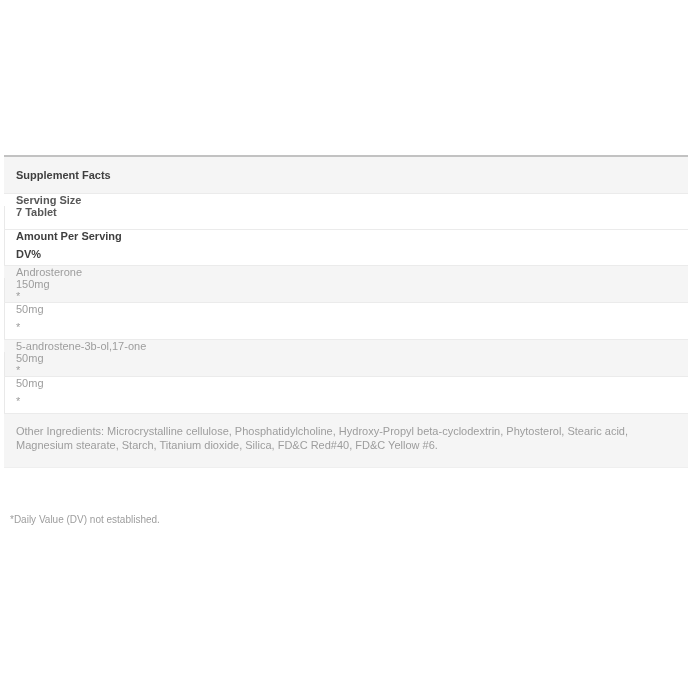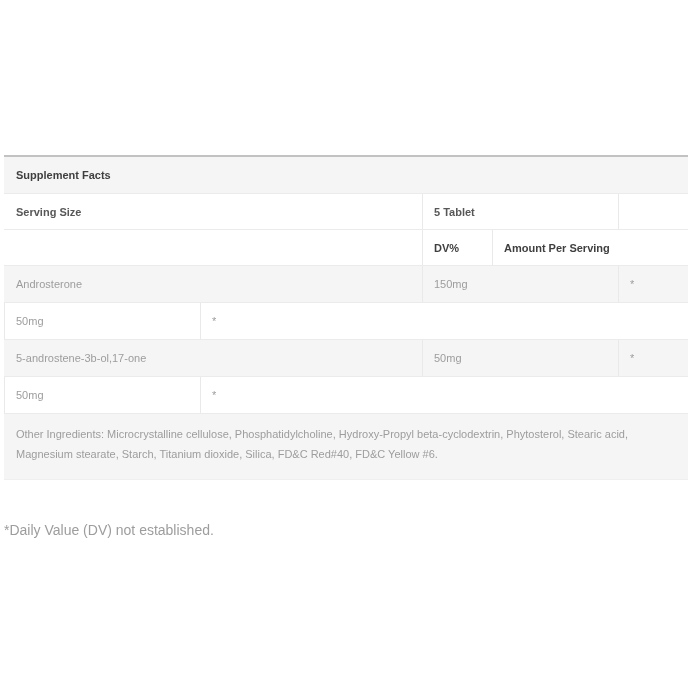--- a/index.html
+++ b/index.html
@@ -24,20 +24,21 @@
     width: 684px;
     border-top: 2px solid #c2c2c2;
     font-size: 11px;
     color: #9d9d9d;
   }
   .row {
     display: flex;
     align-items: stretch;
     border-bottom: 1px solid #ebebeb;
     background: #ffffff;
+    flex-direction: column;
   }
   .row.alt { background: #f5f5f5; }
   .title-row {
     height: 36px;
     display: flex;
     align-items: center;
     padding-left: 12px;
     background: #f5f5f5;
     border-bottom: 1px solid #ebebeb;
     font-weight: bold;
@@ -65,55 +66,54 @@
     padding-left: 11px;
     border-left: 1px solid #e9e9e9;
   }
   .semi { color: #575757; font-weight: 600; }
   .bold-head { color: #3f3f3f; font-weight: bold; }
   .muted { color: #9d9d9d; font-weight: normal; }
   .other-block {
     background: #f5f5f5;
     border-bottom: 1px solid #efefef;
     padding: 10px 26px 15px 12px;
-    line-height: 20px;
+    line-height: 14px;
     color: #9d9d9d;
     box-sizing: border-box;
   }
   .footnote {
     position: absolute;
     top: 514px;
-    left: 4px;
-    font-size: 14px;
+    left: 10px;
+    font-size: 10px;
     color: #9d9d9d;
-    margin-top: 8px;
   }
 </style>
 </head>
 <body>
 
 <div class="page">
 
   <div class="panel">
 
     <div class="title-row">
       <span>Supplement Facts</span>
     </div>
 
     <div class="row h35">
       <div class="cell name semi">Serving Size</div>
-      <div class="cell amount semi">5 Tablet</div>
+      <div class="cell amount semi">7 Tablet</div>
       <div class="cell dv"></div>
     </div>
 
 
     <div class="row h35">
       <div class="cell name"></div>
+      <div class="cell amount bold-head">Amount Per Serving</div>
       <div class="cell dv bold-head">DV%</div>
-      <div class="cell amount bold-head">Amount Per Serving</div>
     </div>
 
     <div class="row h36 alt">
       <div class="cell name muted">Androsterone</div>
       <div class="cell amount muted">150mg</div>
       <div class="cell dv muted">*</div>
     </div>
 
     <div class="row h36">
       <div class="cell amount muted">50mg</div>

